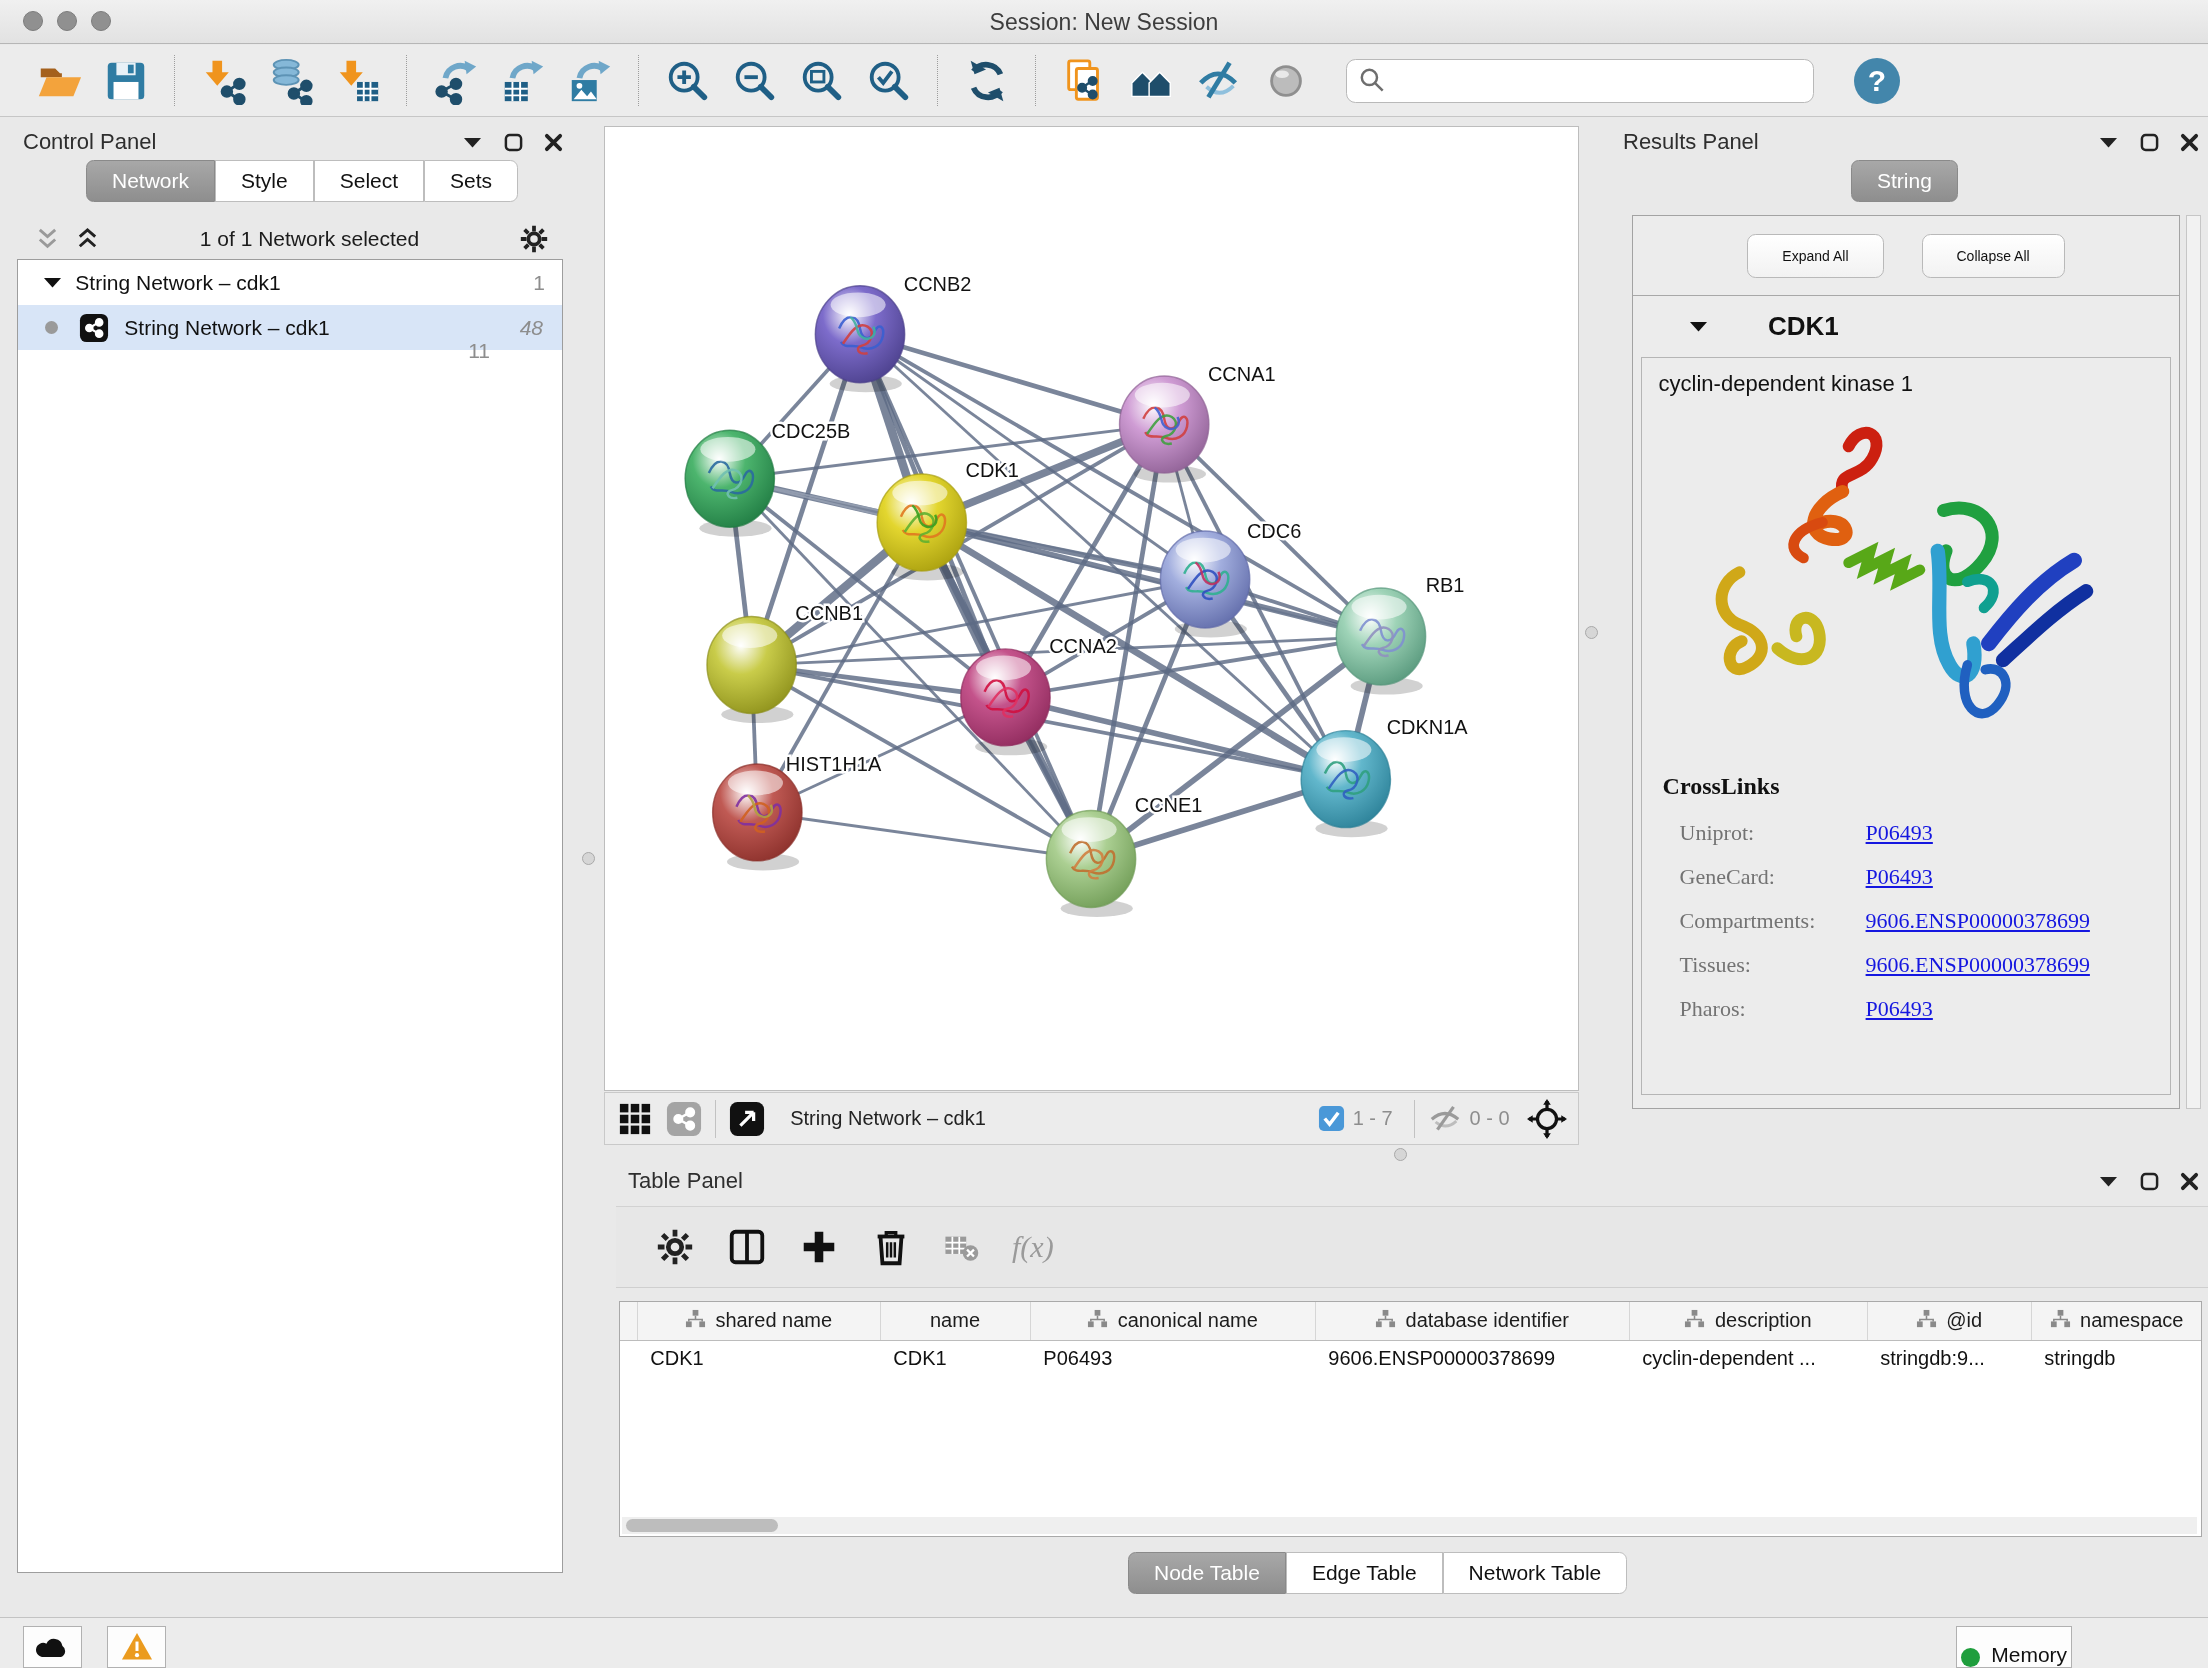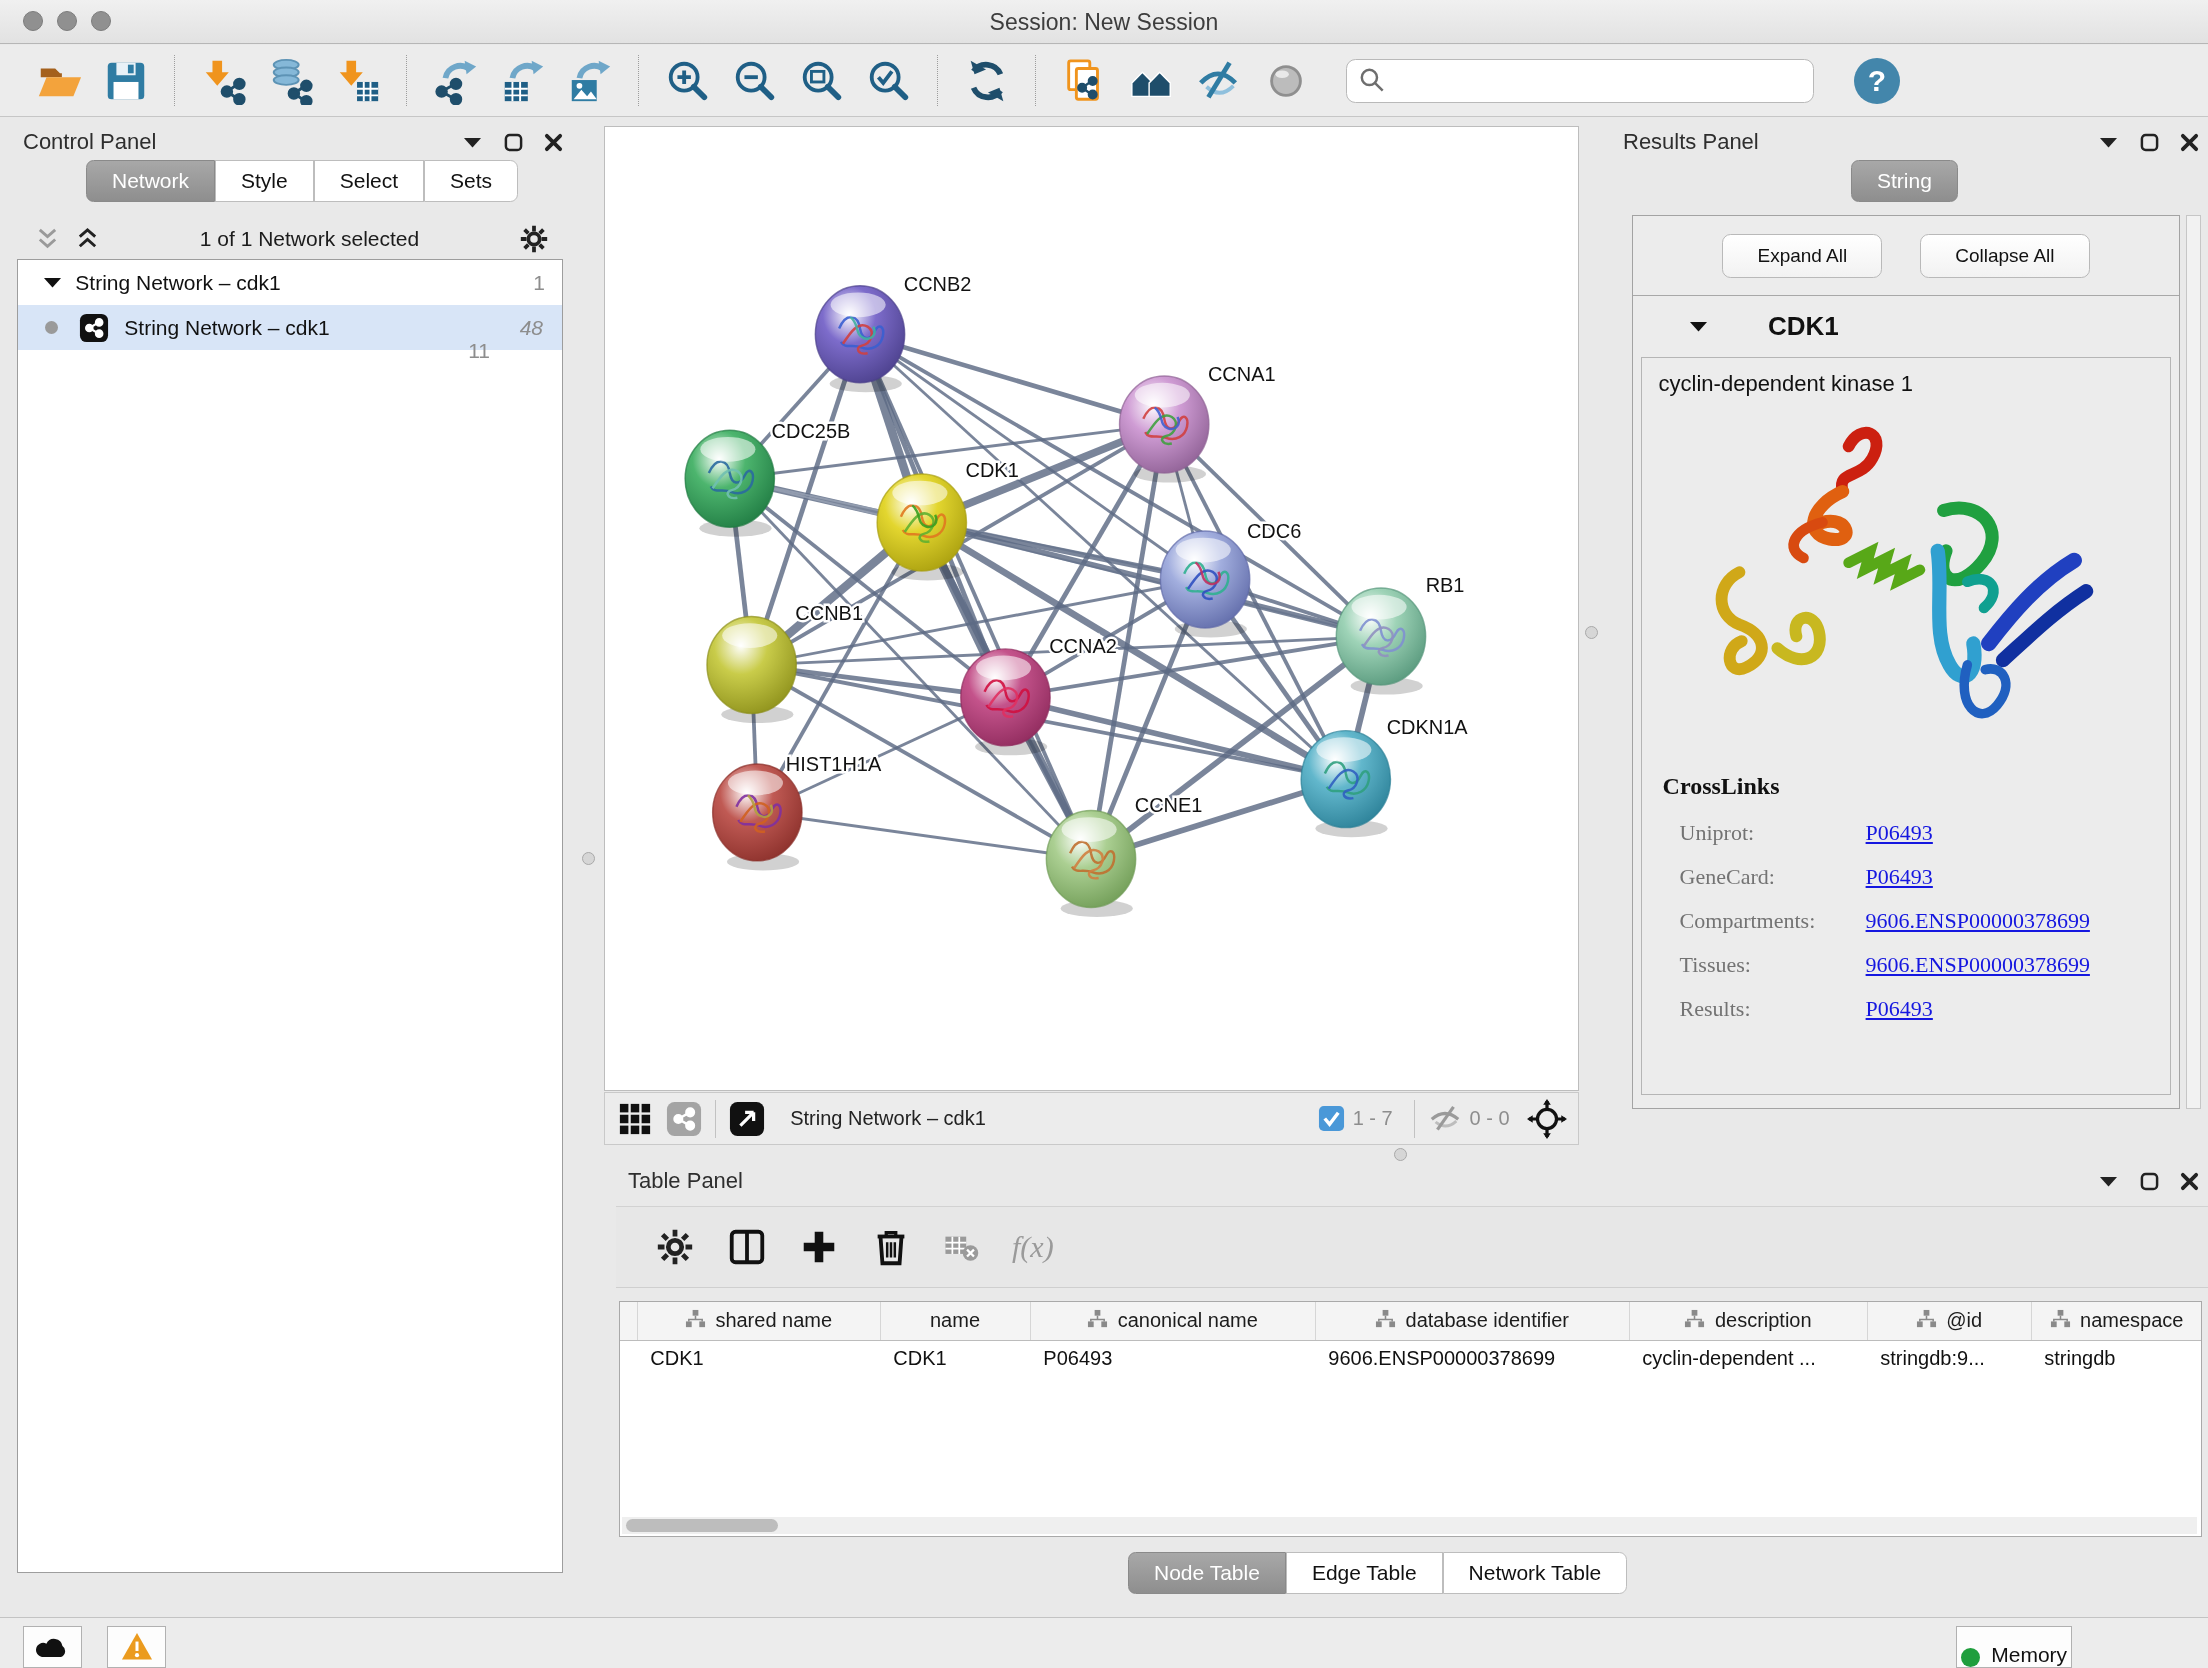--- a/index.html
+++ b/index.html
@@ -58,21 +58,21 @@
     background:#d6d6d6; border:1px solid #a9a9a9; }
 
   
   .rp-card { position:absolute; left:1632px; top:215px; width:548px; height:894px;
     background:#ececec; border:1px solid #a3a3a3; }
   .rp-scroll { position:absolute; left:2186px; top:215px; width:15px; height:894px;
     background:#f2f2f2; border:1px solid #c6c6c6; }
   .rp-btnrow { height:80px; border-bottom:1.9px solid #a8a8a8; display:flex; align-items:center;
     justify-content:center; gap:38px; }
   .rp-btn { height:44px; padding:8px 34px; background:linear-gradient(#ffffff,#f2f2f2);
-    border:1px solid #b9b9b9; border-radius:8.6px; font-size:19px; color:#111;
+    border:1px solid #b9b9b9; border-radius:8.6px; font-size:14px; color:#111;
     display:flex; align-items:center; }
   .rp-prot-header { height:61px; display:flex; align-items:center; }
   .rp-prot-header .pname { font-size:26px; font-weight:bold; color:#111; margin-left:59px; }
   .rp-inner { margin:0 7.6px; border:1px solid #b5b5b5; height:738px; position:relative; }
   .rp-desc { font-size:22px; color:#111; margin:13.3px 0 0 17px; }
   .xl-title { font-family:"Liberation Serif", serif; font-weight:bold; font-size:24px;
     color:#111; position:absolute; left:21px; top:415px; }
   #xlink-rows { position:absolute; left:38px; top:453px; right:13.3px; }
   .xrow { display:flex; height:44px; align-items:center; }
   .xlabel { font-family:"Liberation Serif", serif; font-size:22px; color:#737373; width:186px; }
@@ -611,21 +611,21 @@
           </div>
           <div class="xrow">
             <span class="xlabel">Compartments:</span>
             <a class="xval">9606.ENSP00000378699</a>
           </div>
           <div class="xrow">
             <span class="xlabel">Tissues:</span>
             <a class="xval">9606.ENSP00000378699</a>
           </div>
           <div class="xrow">
-            <span class="xlabel">Results:</span>
+            <span class="xlabel">Pharos:</span>
             <a class="xval">P06493</a>
           </div>
         </div>
     </div>
   </div>
   <div class="rp-scroll"></div>
 
   <div class="panel-title" style="left:628px; top:1168px;">Table Panel</div>
   <div class="panel-ctls" style="left:2098px; top:1172px;">
     <svg width="21" height="13.3" viewBox="0 0 22 14">

